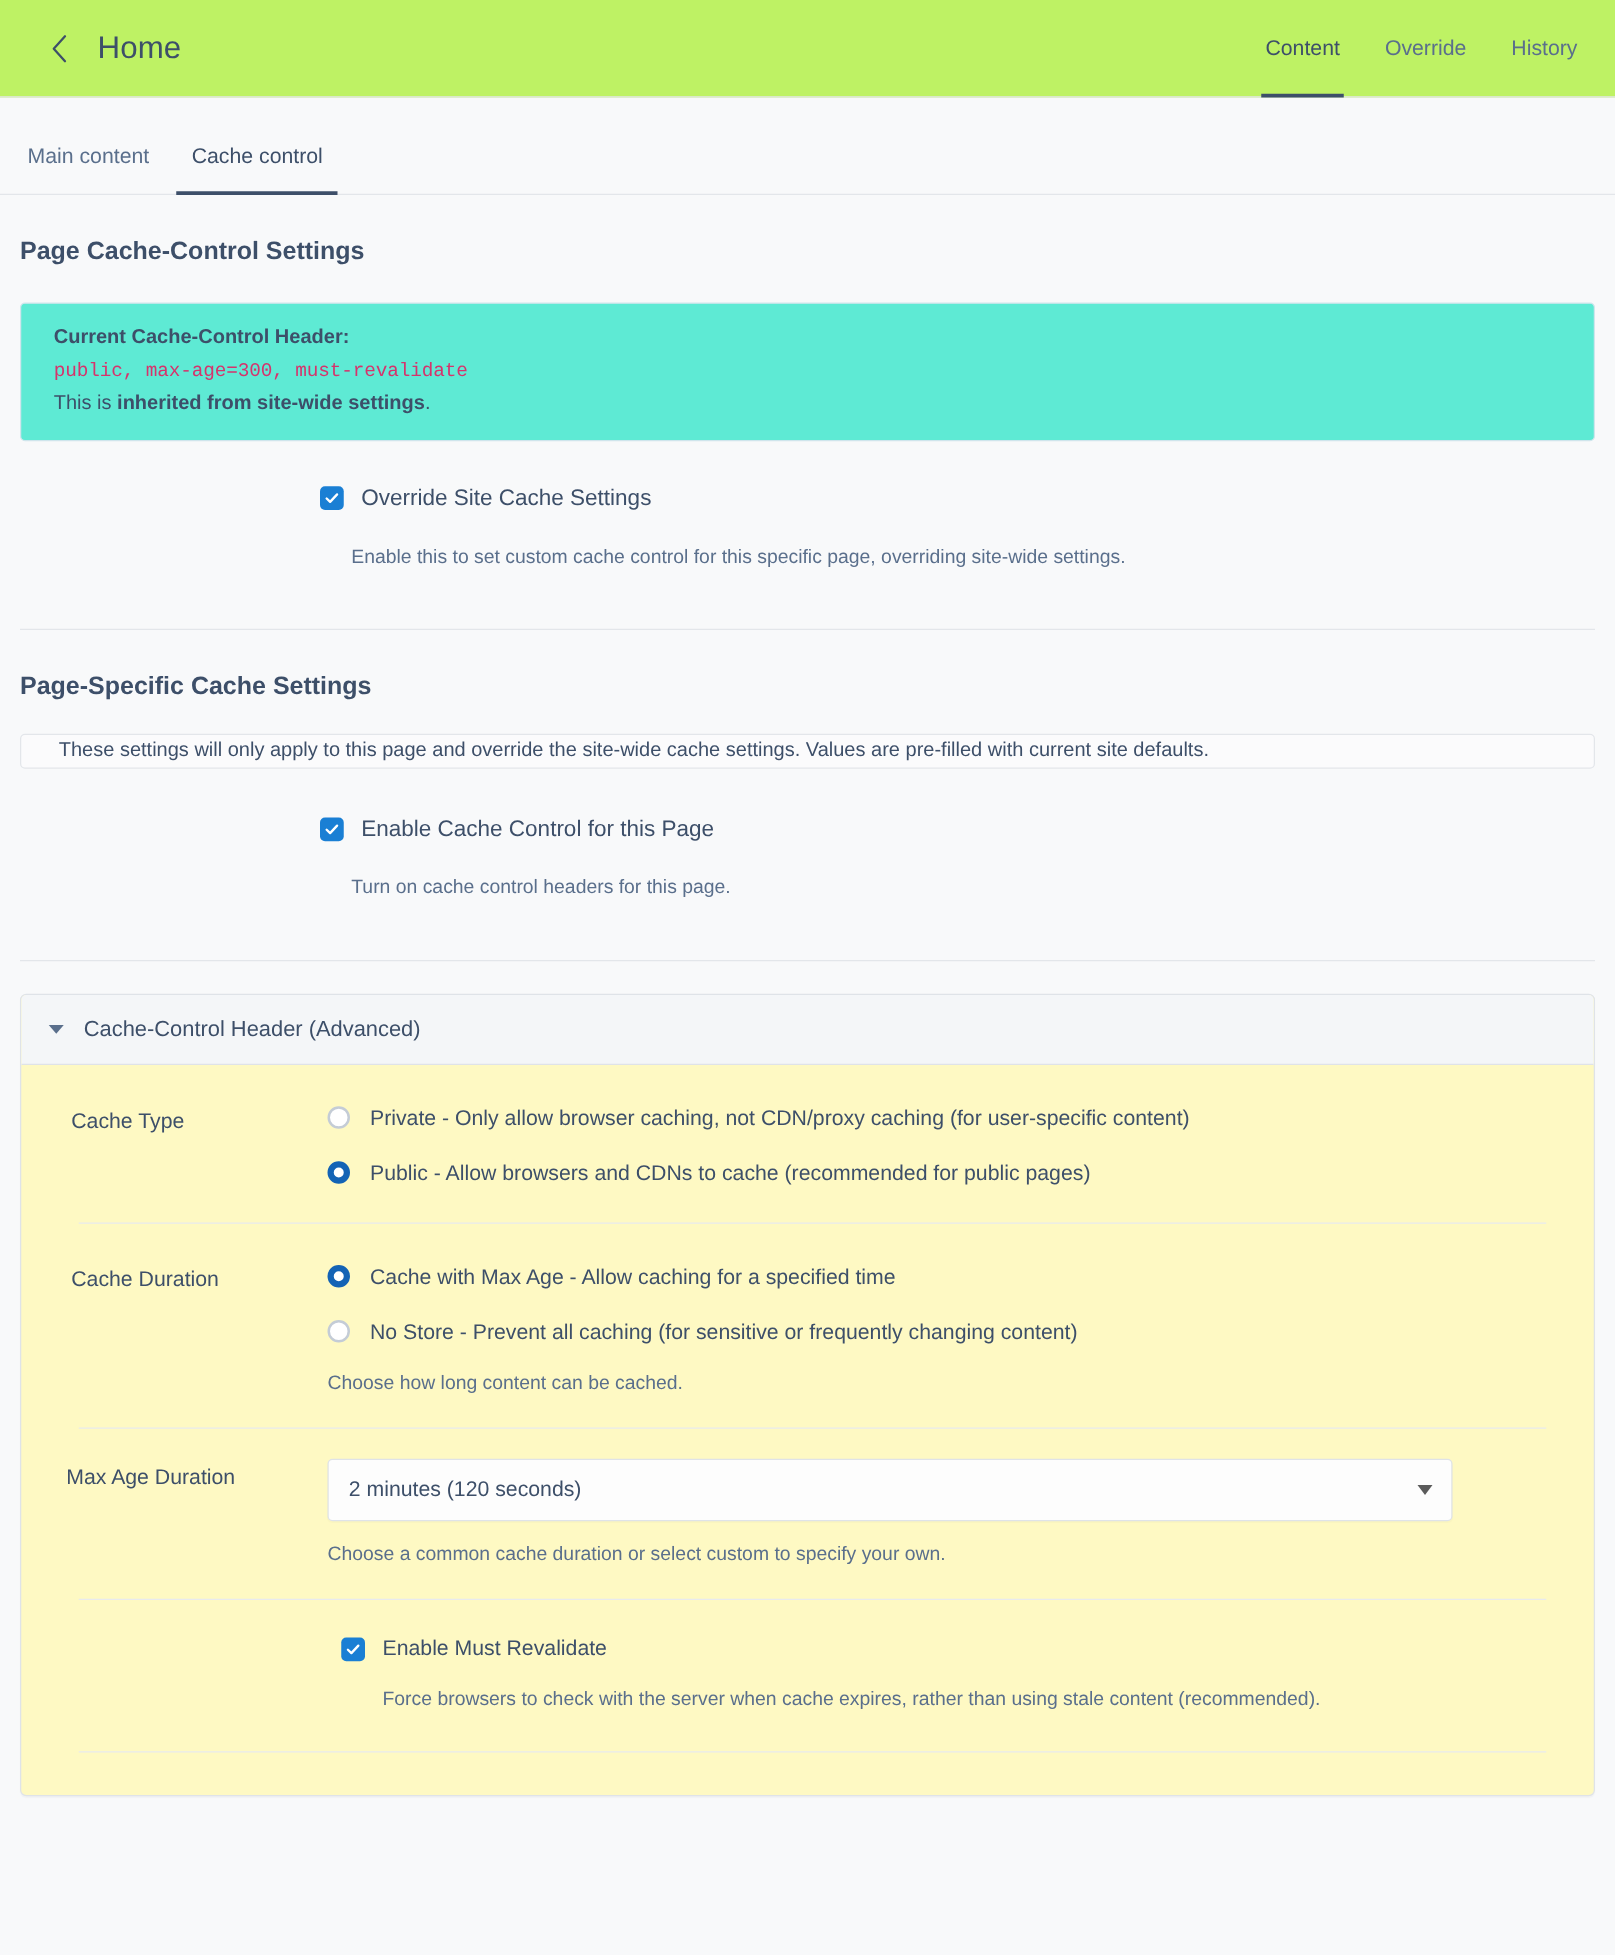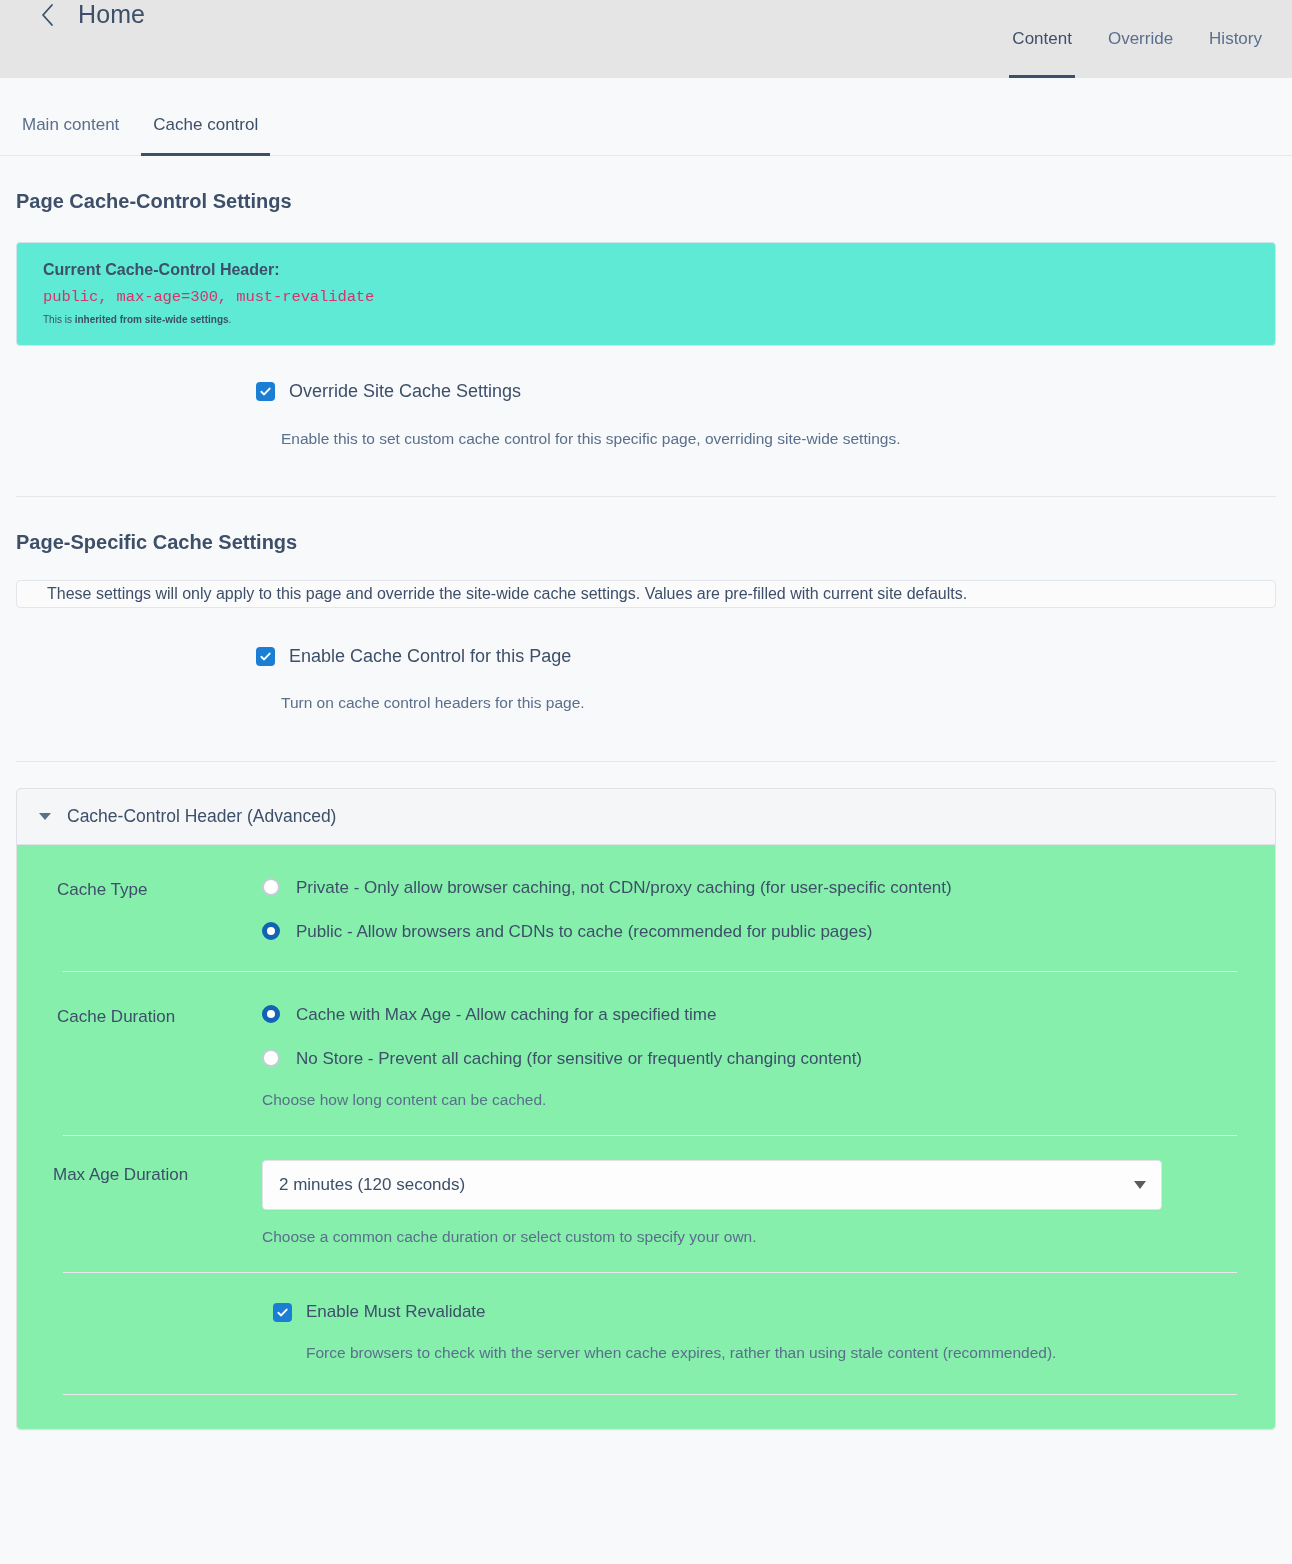--- a/index.html
+++ b/index.html
@@ -8,24 +8,24 @@
     background: #f8f9fa;
     font-family: "Liberation Sans", sans-serif;
     color: #3d4f69;
     -webkit-font-smoothing: antialiased;
   }
   body { width: 1292px; min-height: 1564px; }
 
   
   .topbar {
     height: 78px;
-    background: #e5e5e5;
+    background: #bef264;
     border-bottom: 1px solid #e3e6ea;
     display: flex;
-    align-items: flex-start;
+    align-items: center;
     padding: 0 30px 0 32px;
     position: relative;
   }
   .back-btn {
     width: 30px; height: 30px;
     display: flex; align-items: center; justify-content: center;
     cursor: pointer;
     margin-right: 16px;
   }
   .back-btn svg { display: block; }
@@ -113,21 +113,21 @@
     margin-bottom: 9px;
   }
   .callout-code {
     font-family: "Liberation Mono", monospace;
     font-size: 15.5px;
     color: #d6336c;
     margin-bottom: 8px;
     letter-spacing: -.1px;
   }
   .callout-note {
-    font-size: 10px;
+    font-size: 16px;
     color: #3d4f69;
   }
   .callout-note b { font-weight: bold; }
 
   
   .cb-row {
     display: flex;
     align-items: flex-start;
     margin-left: 240px;
   }
@@ -167,21 +167,21 @@
     padding: 4px 30px;
     font-size: 16px;
     color: #3d4f69;
     margin-top: 26px;
   }
 
   
   .card {
     border: 1px solid #dfe3e8;
     border-radius: 5px;
-    background: #86efac;
+    background: #fef9c3;
     margin-top: 26px;
     overflow: hidden;
     box-shadow: 0 1px 1px rgba(0,0,0,.03);
   }
   .card-header {
     background: #f4f6f8;
     border-bottom: 1px solid #dfe3e8;
     padding: 17px 22px;
     display: flex;
     align-items: center;

